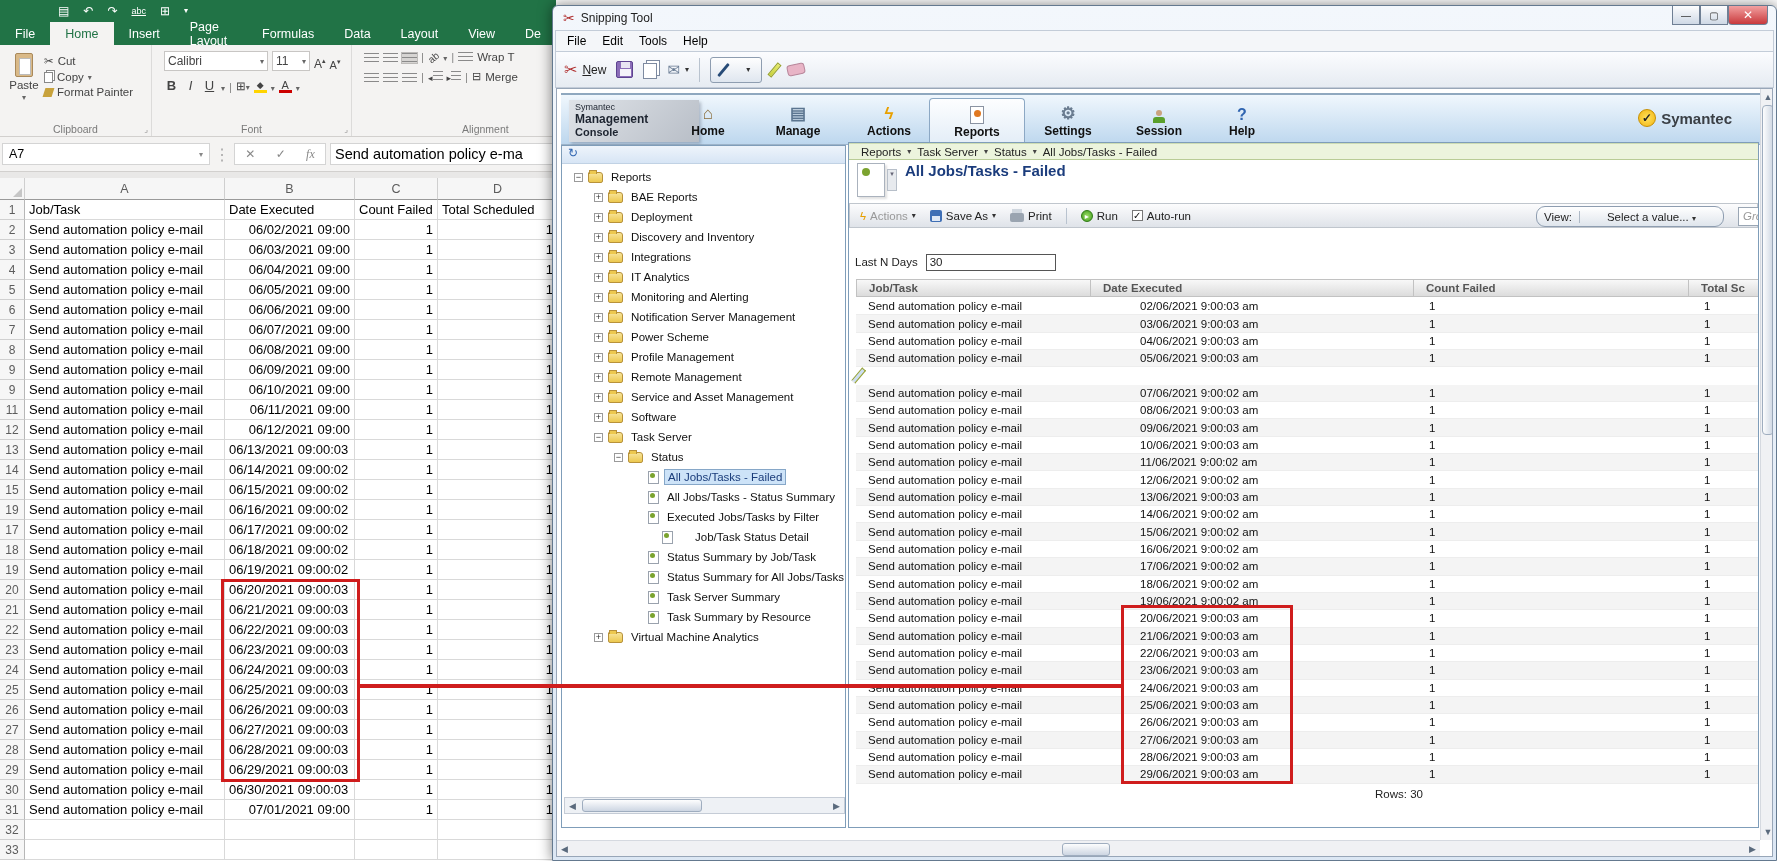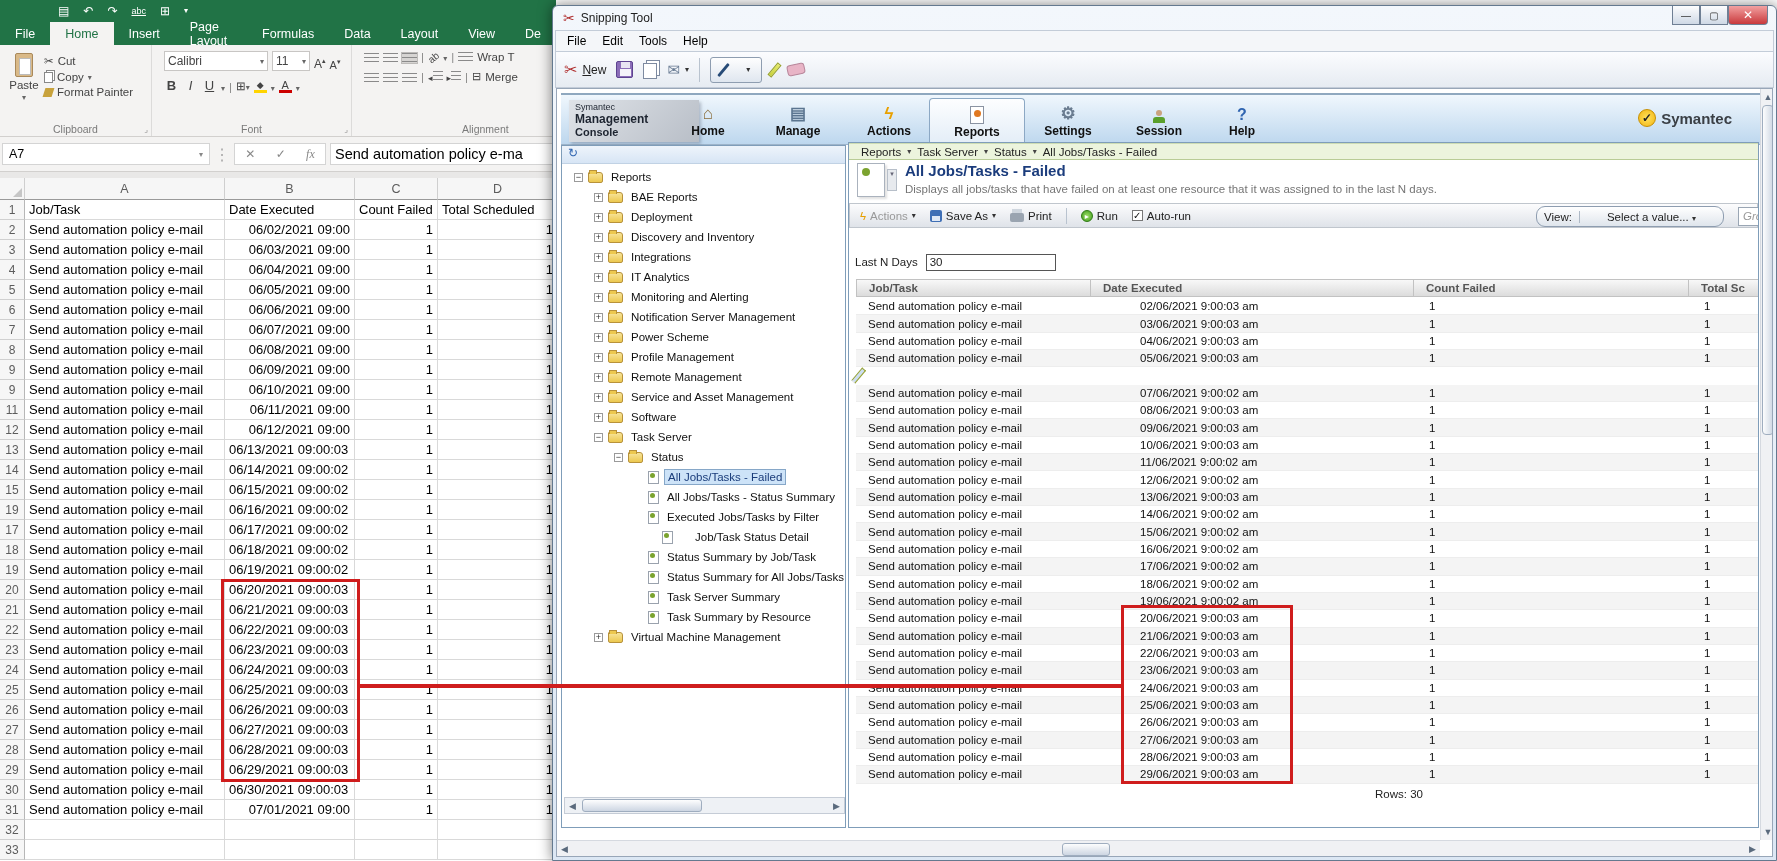--- a/index.html
+++ b/index.html
@@ -768,21 +768,21 @@
             <span class="tlabel">Task Server Summary</span>
           </div>
           <div class="titem" style="padding-left: 72px;">
             <span style="width: 14px; flex: 0 0 auto;"></span>
             <span class="leaf"></span>
             <span class="tlabel">Task Summary by Resource</span>
           </div>
           <div class="titem" style="padding-left: 32px;">
             <span class="toggle">+</span>
             <span class="folder"></span>
-            <span class="tlabel">Virtual Machine Management</span>
+            <span class="tlabel">Virtual Machine Analytics</span>
           </div>
         </div>
       <div class="tree-hscroll">
         <span class="scroll-arrow">◀</span>
         <span class="thumb"></span>
         <span style="flex:1;"></span>
         <span class="scroll-arrow">▶</span>
       </div>
     </div>
 
@@ -792,21 +792,20 @@
           <span class="crumb-sep">▾</span>
         <span>Task Server</span>
           <span class="crumb-sep">▾</span>
         <span>Status</span>
           <span class="crumb-sep">▾</span>
         <span>All Jobs/Tasks - Failed</span>
       </div>
       <div class="rpt-icon"></div>
       <div class="rpt-icon-dd">▾</div>
       <div class="rpt-title">All Jobs/Tasks - Failed</div>
-      <div class="rpt-desc">Displays all jobs/tasks that have failed on at least one resource that it was assigned to in the last N days.</div>
       <div class="rtoolbar">
         <div class="tbtn disabled">
             <span class="bolt">ϟ</span>
             <span>Actions</span>
             <span class="drop">▾</span>
           </div>
         <div class="tbtn">
             <span class="mini-floppy"></span>
             <span>Save As</span>
             <span class="drop">▾</span>

